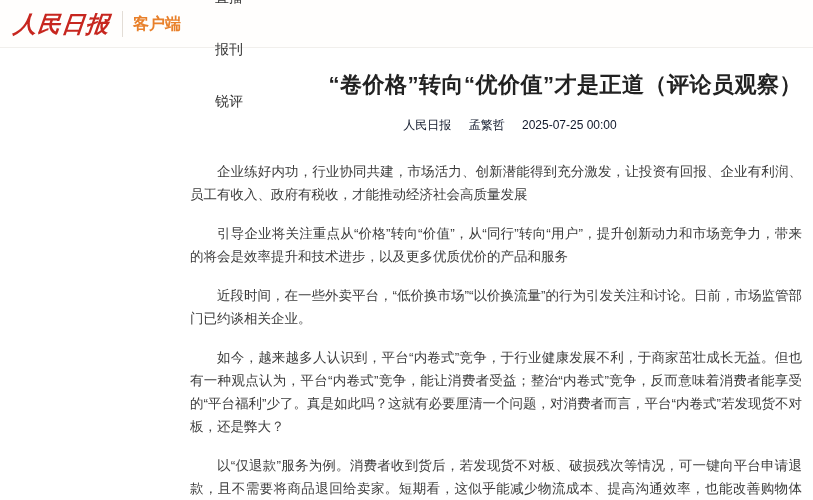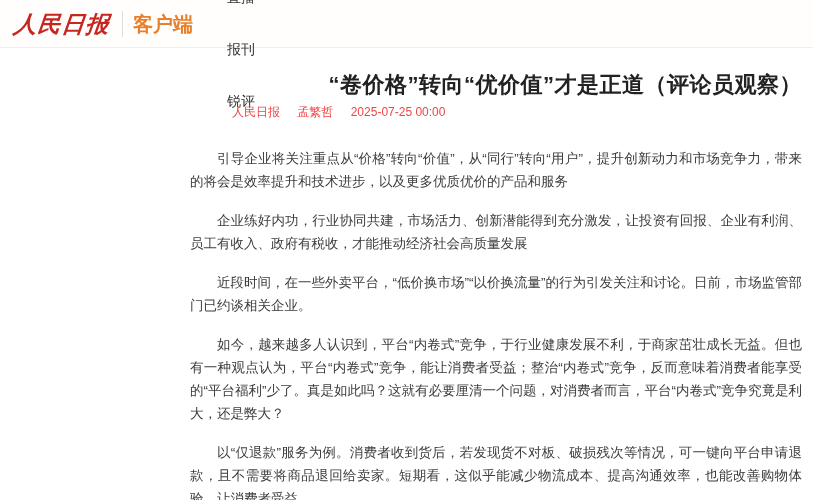--- a/index.html
+++ b/index.html
@@ -29,21 +29,21 @@
     line-height: 1;
     transform: skewX(-6deg);
   }
   .logo-divider {
     width: 1px; height: 26px;
     background: #e3ddd6;
     margin: 0 10px 0 12px;
   }
   .logo-suffix {
     font-weight: 700;
-    font-size: 20px;
+    font-size: 16px;
     color: #e8802b;
     line-height: 1;
   }
   .nav {
     display: flex;
     align-items: center;
     margin-left: 32px;
     gap: 26px;
     flex-direction: column;
   }
@@ -65,24 +65,25 @@
     margin-top: 22px;
     padding-left: 27px;
     font-size: 22px;
     font-weight: 700;
     color: #222222;
     line-height: 1.4;
     letter-spacing: 0.5px;
     text-align: right;
   }
   .byline {
-    margin-top: 3px;
+    margin-top: 16px;
     padding-left: 42px;
     font-size: 12px;
-    color: #ef4444;
+    color: #0f172a;
+    text-align: center;
   }
   .byline span { margin-right: 14px; }
   .article-body { margin-top: 26px; }
   .article-body p {
     font-size: 13.5px;
     line-height: 23px;
     color: #3c3c3c;
     text-indent: 2em;
     margin-bottom: 16px;
     text-align: justify;
@@ -109,21 +110,21 @@
 <div class="content">
   <h1 class="article-title">“卷价格”转向“优价值”才是正道（评论员观察）</h1>
 
   <div class="byline">
     <span>人民日报</span>
     <span>孟繁哲</span>
     <span>2025-07-25 00:00</span>
   </div>
 
   <div class="article-body">
+    <p>企业练好内功，行业协同共建，市场活力、创新潜能得到充分激发，让投资有回报、企业有利润、员工有收入、政府有税收，才能推动经济社会高质量发展</p>
     <p>引导企业将关注重点从“价格”转向“价值”，从“同行”转向“用户”，提升创新动力和市场竞争力，带来的将会是效率提升和技术进步，以及更多优质优价的产品和服务</p>
-    <p>企业练好内功，行业协同共建，市场活力、创新潜能得到充分激发，让投资有回报、企业有利润、员工有收入、政府有税收，才能推动经济社会高质量发展</p>
     <p class="first-body">近段时间，在一些外卖平台，“低价换市场”“以价换流量”的行为引发关注和讨论。日前，市场监管部门已约谈相关企业。</p>
-    <p>如今，越来越多人认识到，平台“内卷式”竞争，于行业健康发展不利，于商家茁壮成长无益。但也有一种观点认为，平台“内卷式”竞争，能让消费者受益；整治“内卷式”竞争，反而意味着消费者能享受的“平台福利”少了。真是如此吗？这就有必要厘清一个问题，对消费者而言，平台“内卷式”竞争究竟是利大，还是弊大？</p>
+    <p>如今，越来越多人认识到，平台“内卷式”竞争，于行业健康发展不利，于商家茁壮成长无益。但也有一种观点认为，平台“内卷式”竞争，能让消费者受益；整治“内卷式”竞争，反而意味着消费者能享受的“平台福利”少了。真是如此吗？这就有必要厘清一个问题，对消费者而言，平台“内卷式”若发现货不对板，还是弊大？</p>
     <p>以“仅退款”服务为例。消费者收到货后，若发现货不对板、破损残次等情况，可一键向平台申请退款，且不需要将商品退回给卖家。短期看，这似乎能减少物流成本、提高沟通效率，也能改善购物体验、让消费者受益。</p>
 
   </div>
 
 </div>
 
 </body></html>

